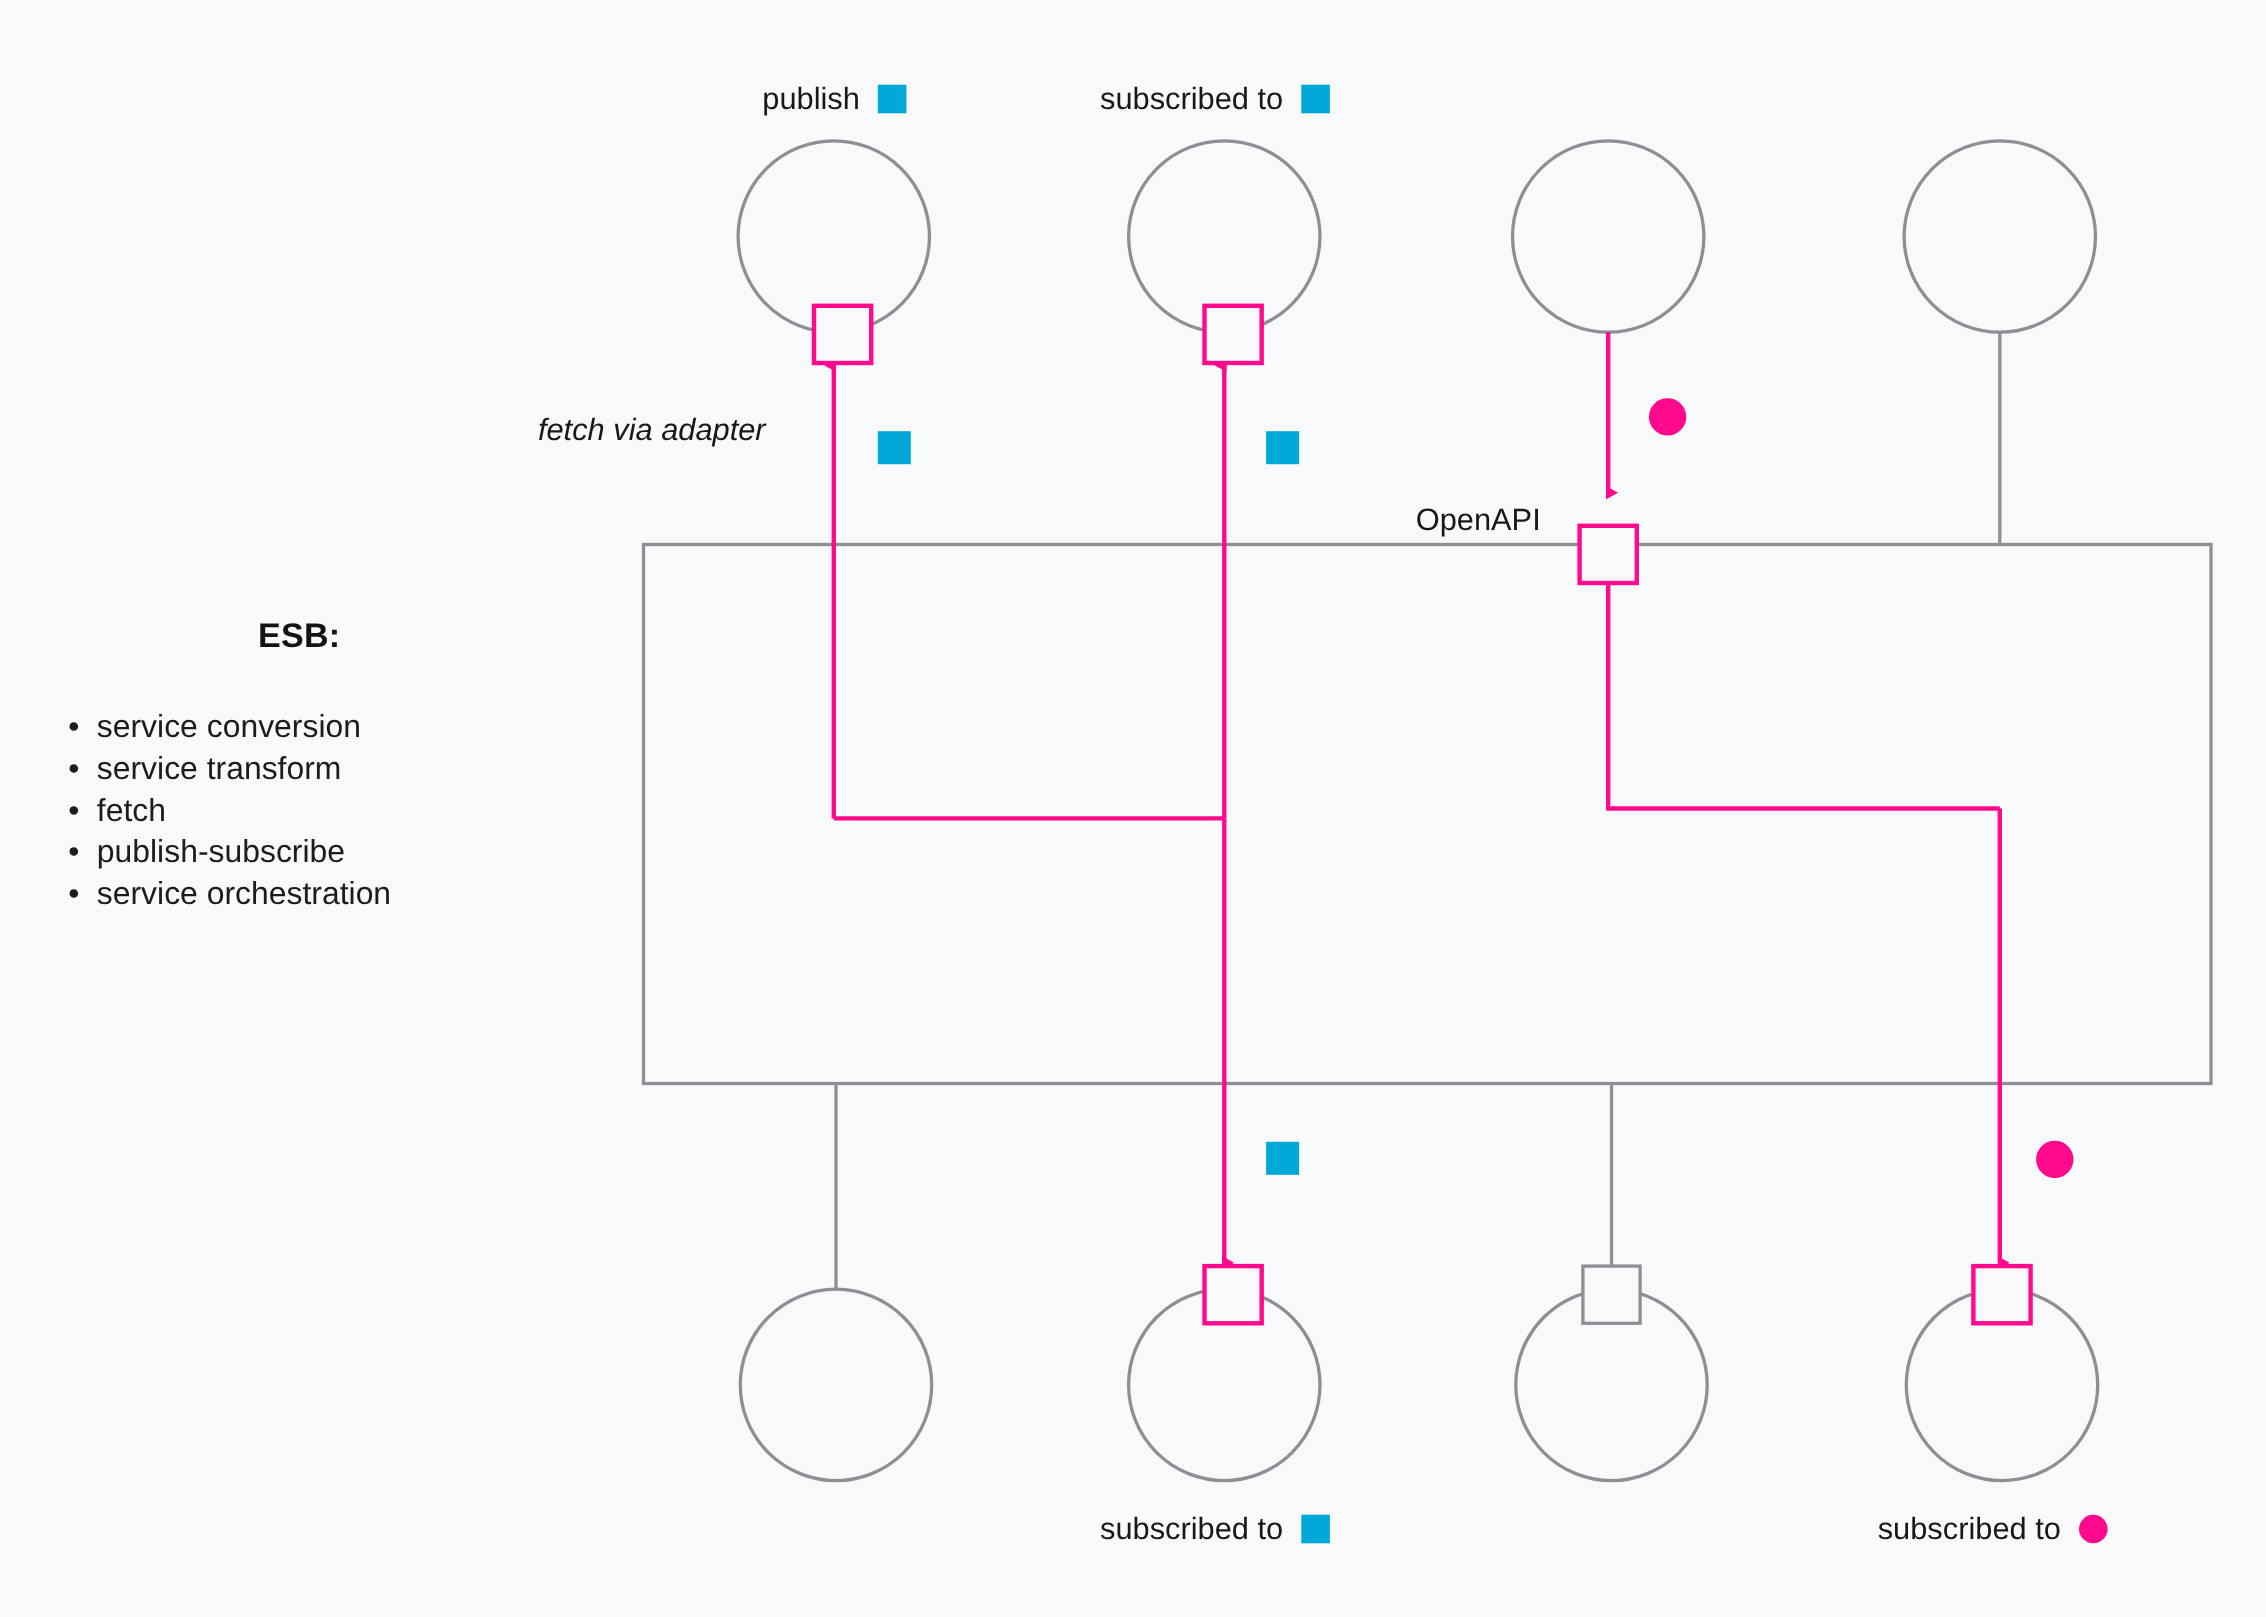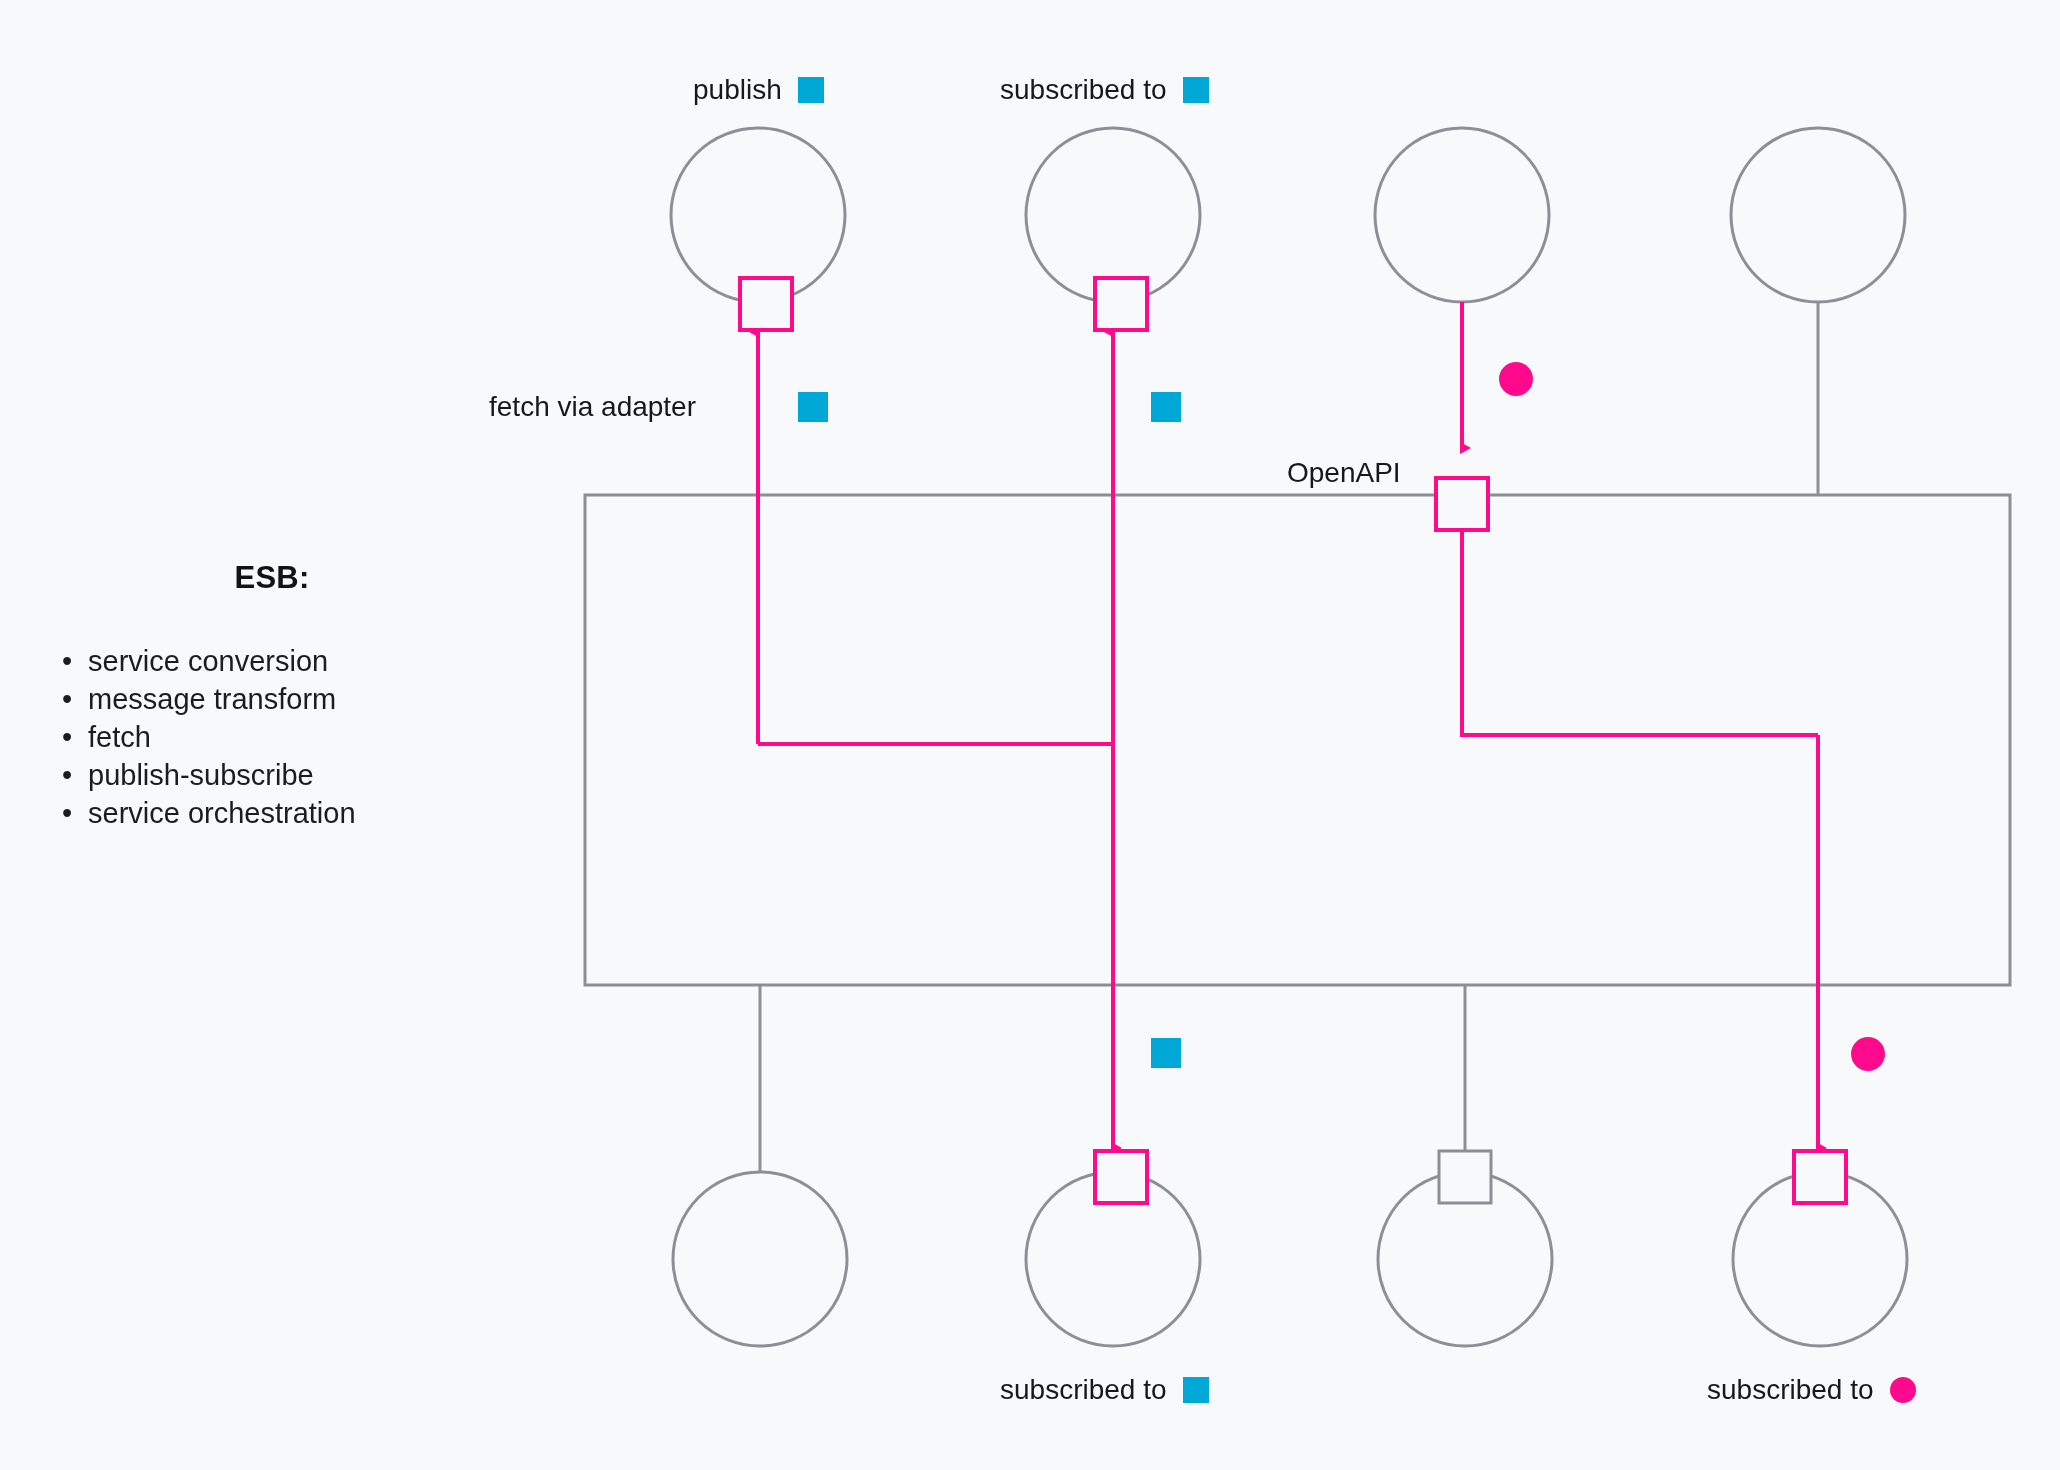--- a/index.html
+++ b/index.html
@@ -134,21 +134,21 @@
 
 <div class="esb-panel">
   <div class="esb-title">ESB:</div>
   <ul class="esb-list">
     <li>
       <span class="bullet">•</span>
       <span>service conversion</span>
     </li>
     <li>
       <span class="bullet">•</span>
-      <span>message transform</span>
+      <span>service transform</span>
     </li>
     <li>
       <span class="bullet">•</span>
       <span>fetch</span>
     </li>
     <li>
       <span class="bullet">•</span>
       <span>publish-subscribe</span>
     </li>
     <li>
@@ -161,21 +161,21 @@
 <div class="lbl" id="lbl-0" style="left: 693px; top: 74px; justify-content: flex-end;">
   <span>publish</span>
   <span class="swatch-sq" style="background: rgb(0, 168, 216);"></span>
 </div>
 
 <div class="lbl" id="lbl-1" style="left: 1000px; top: 74px;">
   <span>subscribed to</span>
   <span class="swatch-sq" style="background: rgb(0, 168, 216);"></span>
 </div>
 
-<div class="lbl lbl-plain" id="lbl-2" style="left: 489px; top: 391px;">
+<div class="lbl lbl-plain" id="lbl-2" style="left: 489px; top: 375px; font-style: italic;">
   <span>fetch via adapter</span>
 </div>
 
 <div class="lbl lbl-plain" id="lbl-3" style="left: 1287px; top: 427px; margin-top: 30px;">
   <span>OpenAPI</span>
 </div>
 
 <div class="lbl" id="lbl-4" style="left: 1000px; top: 1374px;">
   <span>subscribed to</span>
   <span class="swatch-sq" style="background: rgb(0, 168, 216);"></span>

